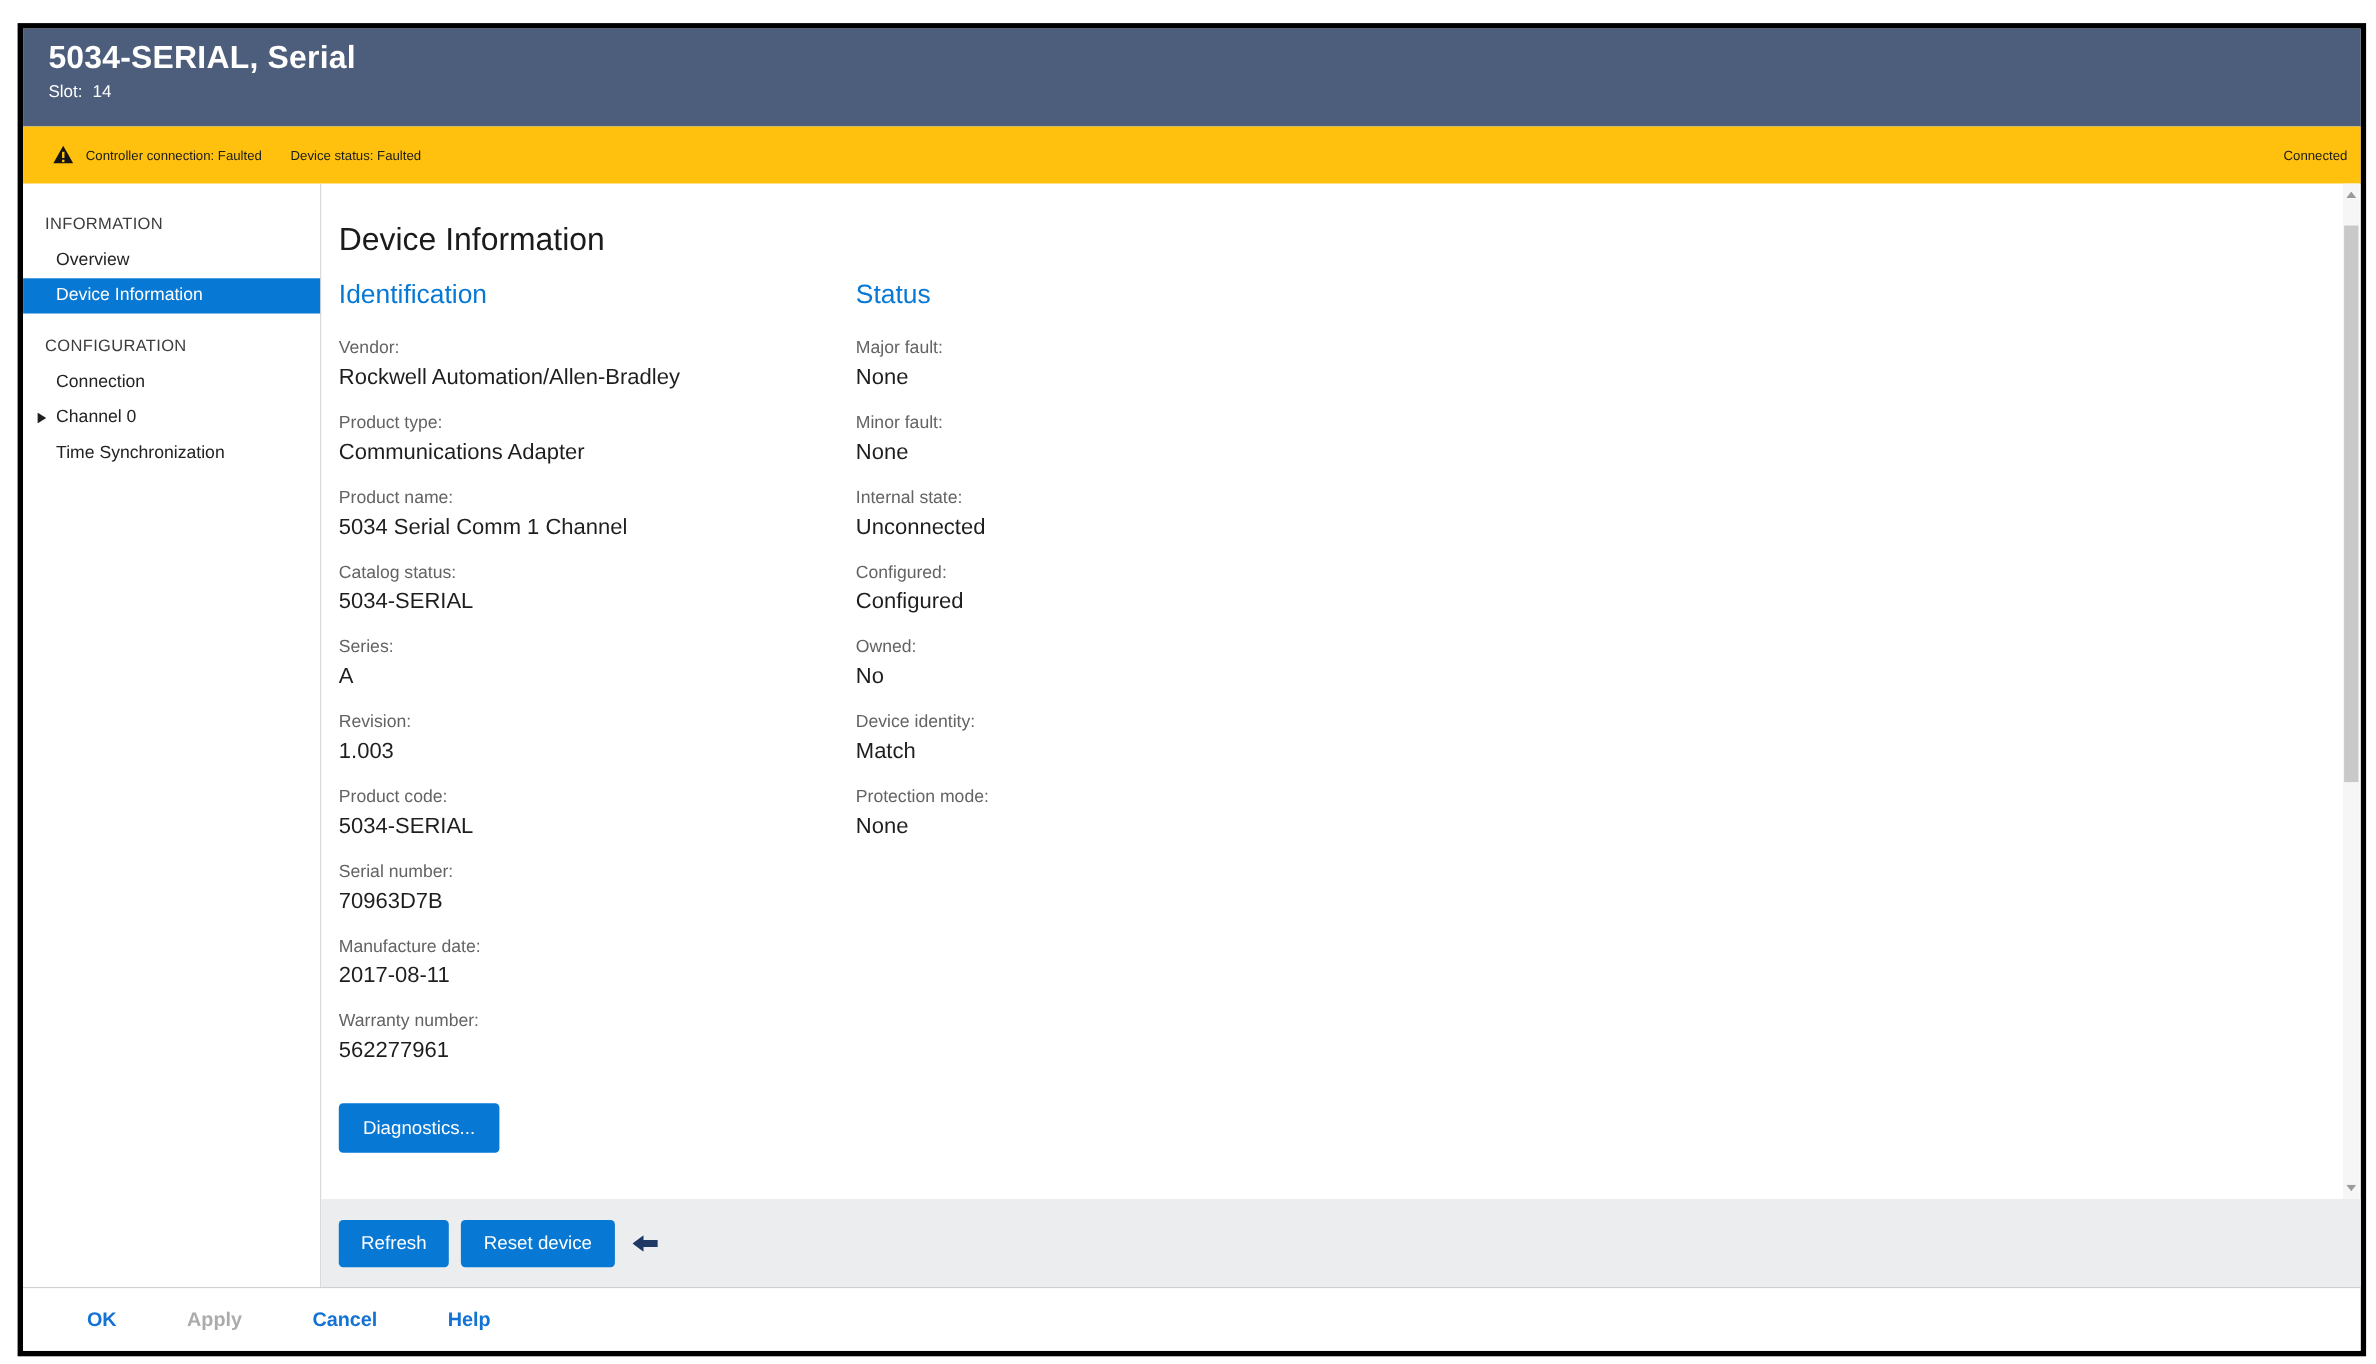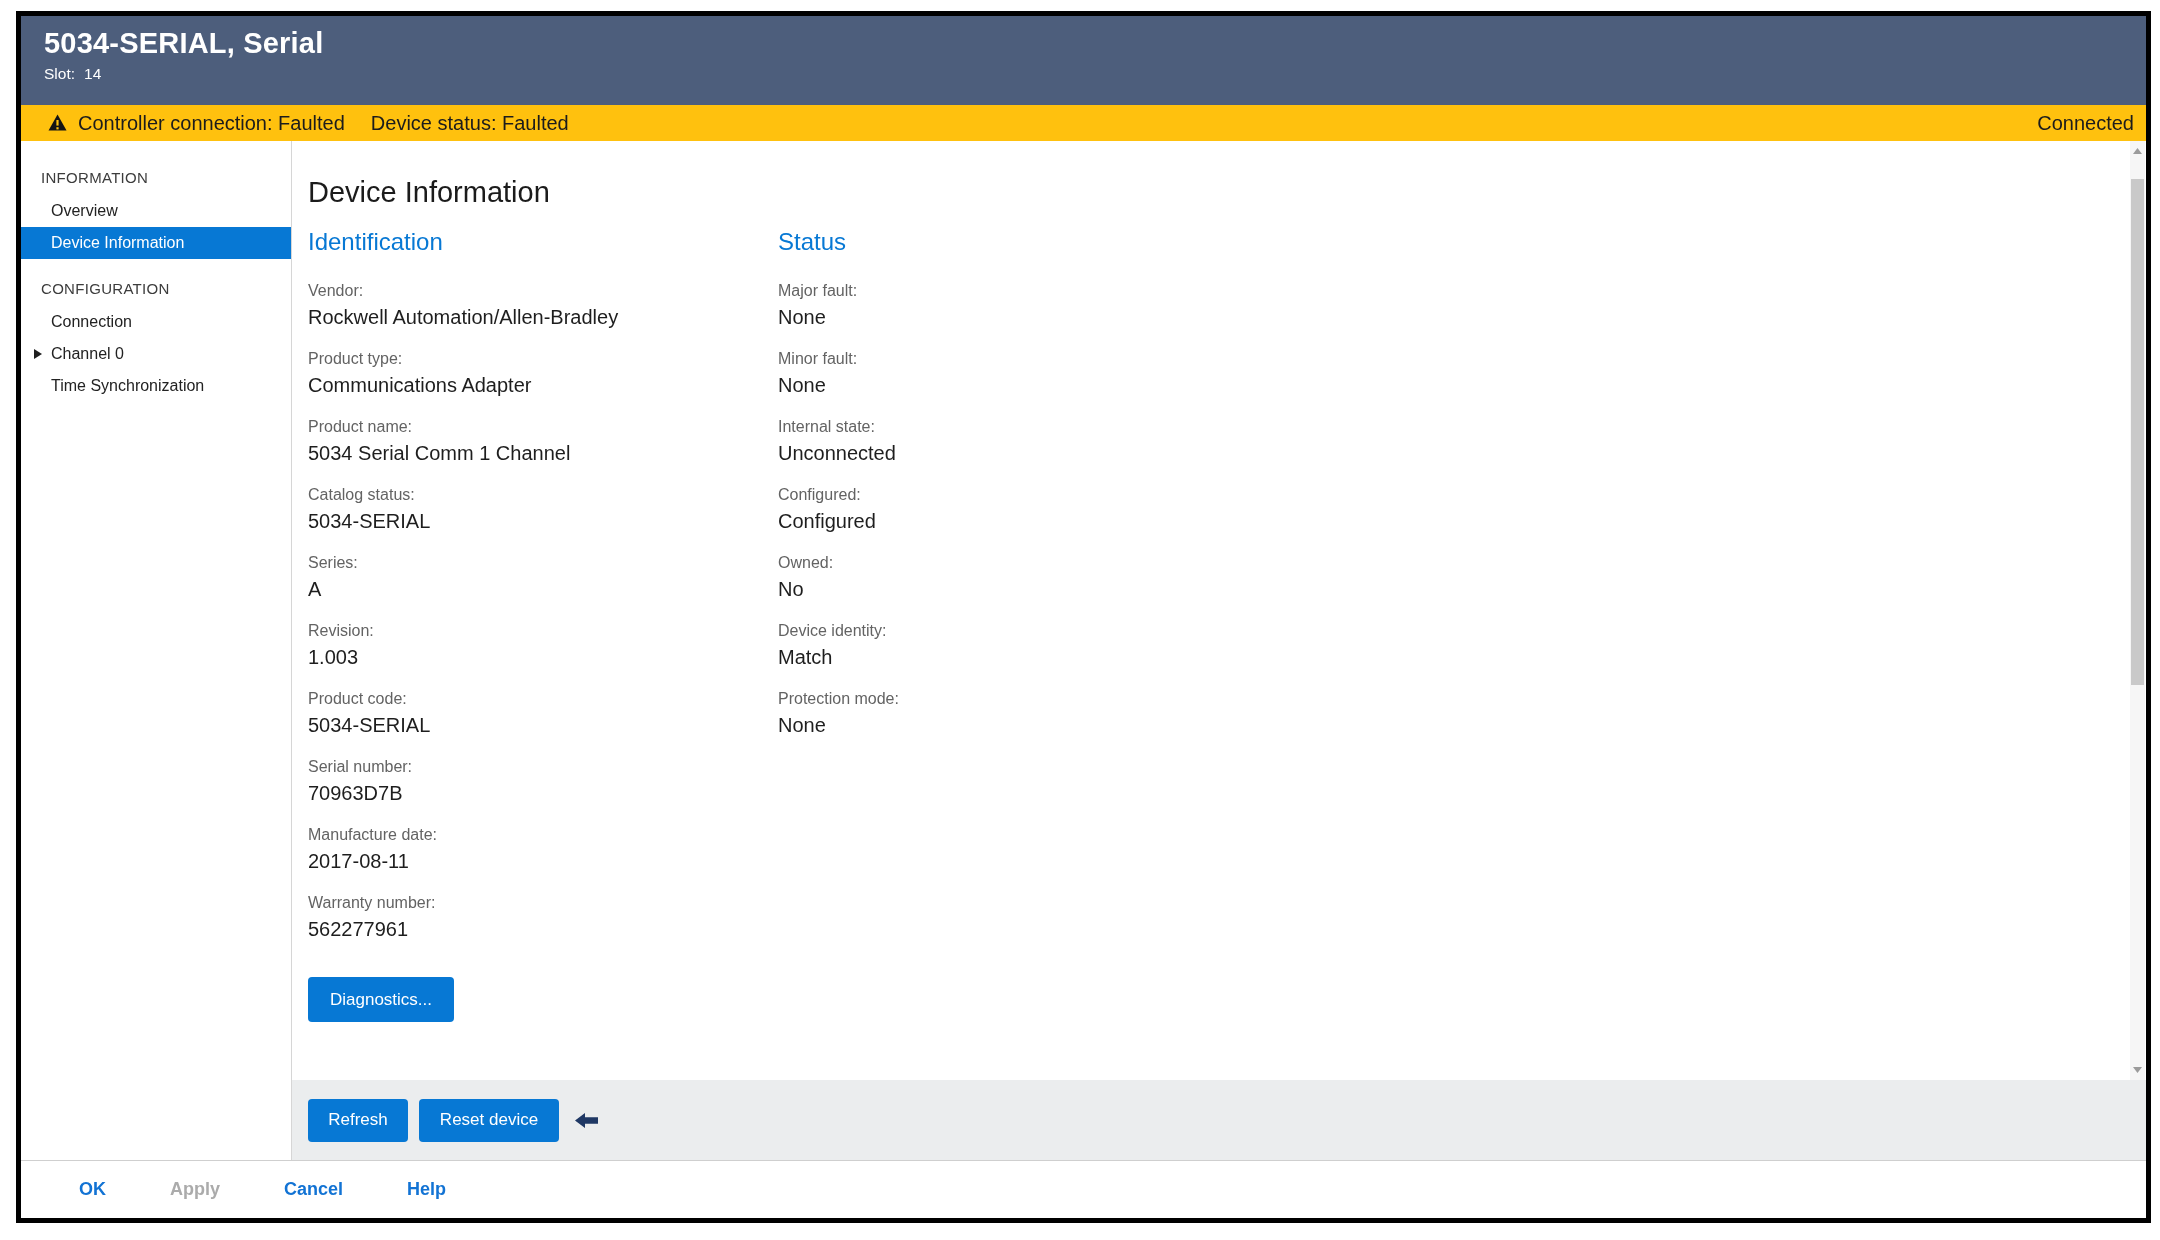--- a/index.html
+++ b/index.html
@@ -4,21 +4,21 @@
 <style>
   * { box-sizing: border-box; margin: 0; padding: 0; }
   html, body {
     width: 2160px; height: 1240px;
     background: #ffffff;
     font-family: "Liberation Sans", sans-serif;
     overflow: hidden;
   }
   .dialog {
     position: absolute;
-    left: 16px; top: 11px;
+    left: 16px; top: 21px;
     width: 2135px; height: 1212px;
     border: 5px solid #000000;
     background: #ffffff;
     display: flex;
     flex-direction: column;
   }
 
   
   .titlebar {
     height: 89px;
@@ -35,27 +35,27 @@
   }
   .meta-row {
     font-size: 15.5px;
     line-height: 21px;
     margin-top: 2px;
   }
   .meta-row .meta-label { margin-right: 9px; }
 
   
   .alertbar {
-    height: 36px;
+    height: 52px;
     background: #FFC10E;
     display: flex;
     align-items: center;
     padding: 0 10px 0 27px;
     flex: 0 0 auto;
-    font-size: 20px;
+    font-size: 12px;
     color: #1c1c1c;
   }
   .warn-icon { display: inline-flex; margin-right: 11px; margin-top: -1px; }
   .alert-msg { margin-right: 26px; }
   .alert-spacer { flex: 1; }
   .connection-status { margin-right: 2px; }
 
   
   .main {
     flex: 1 1 auto;

